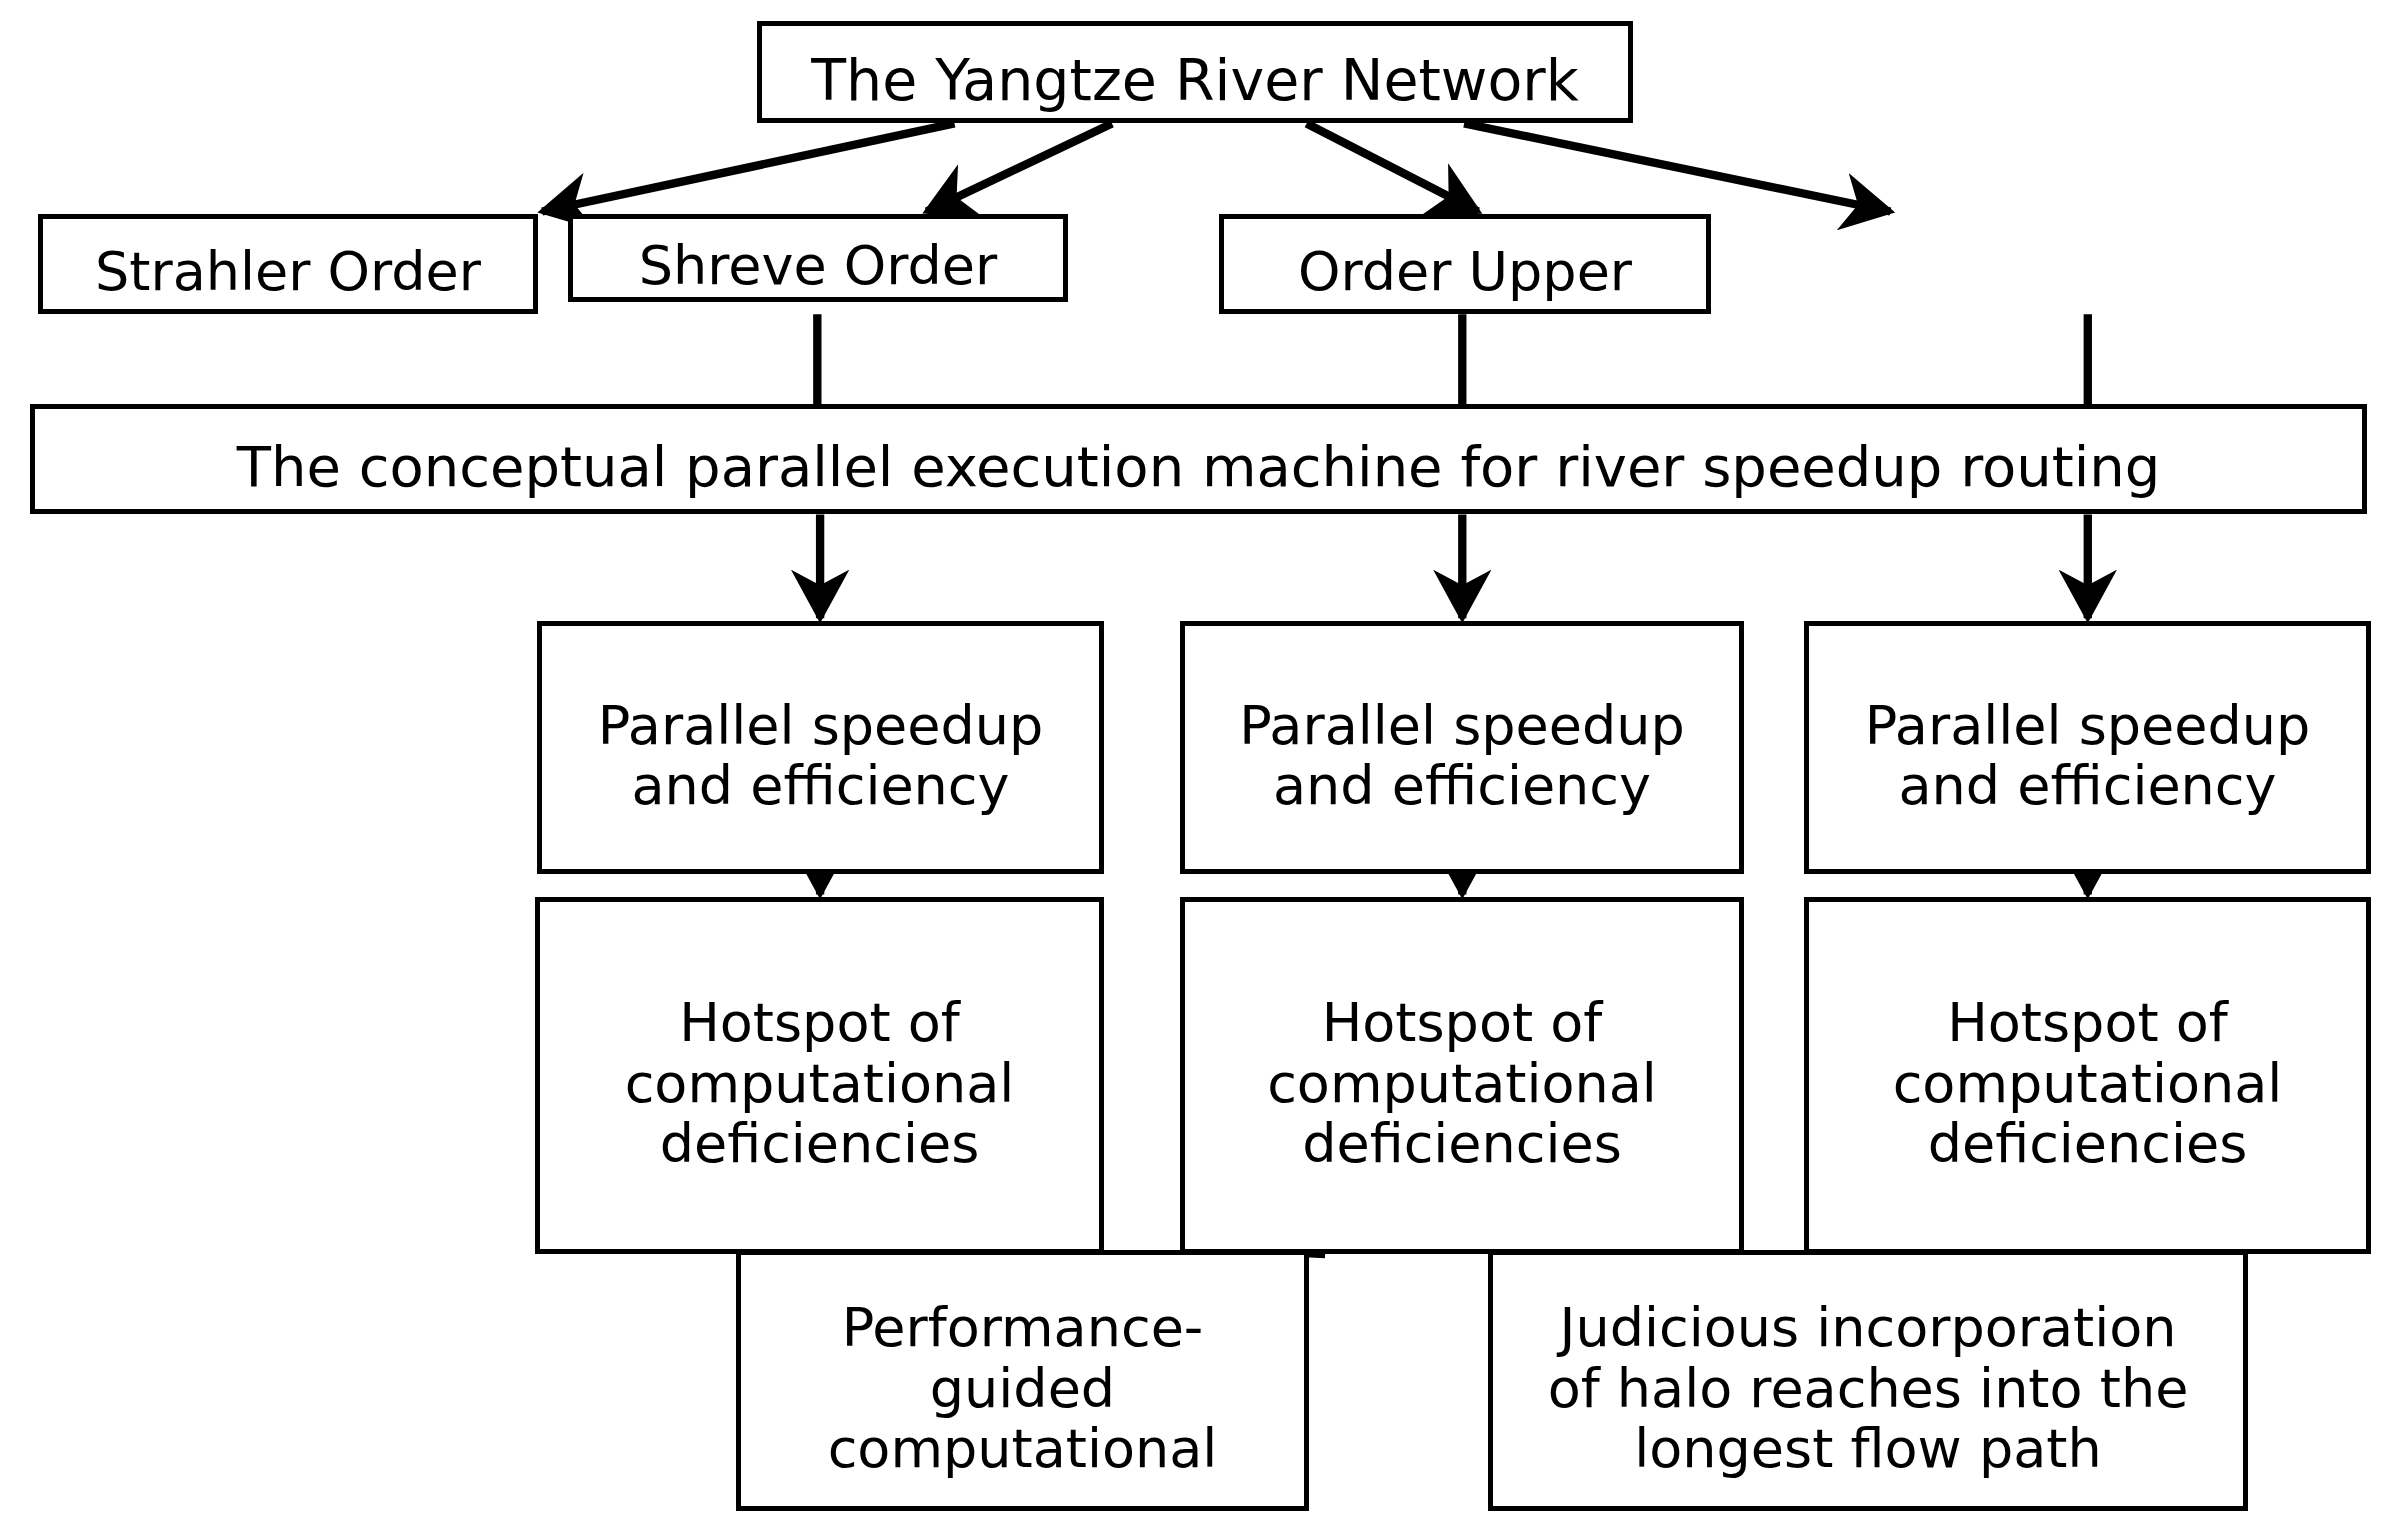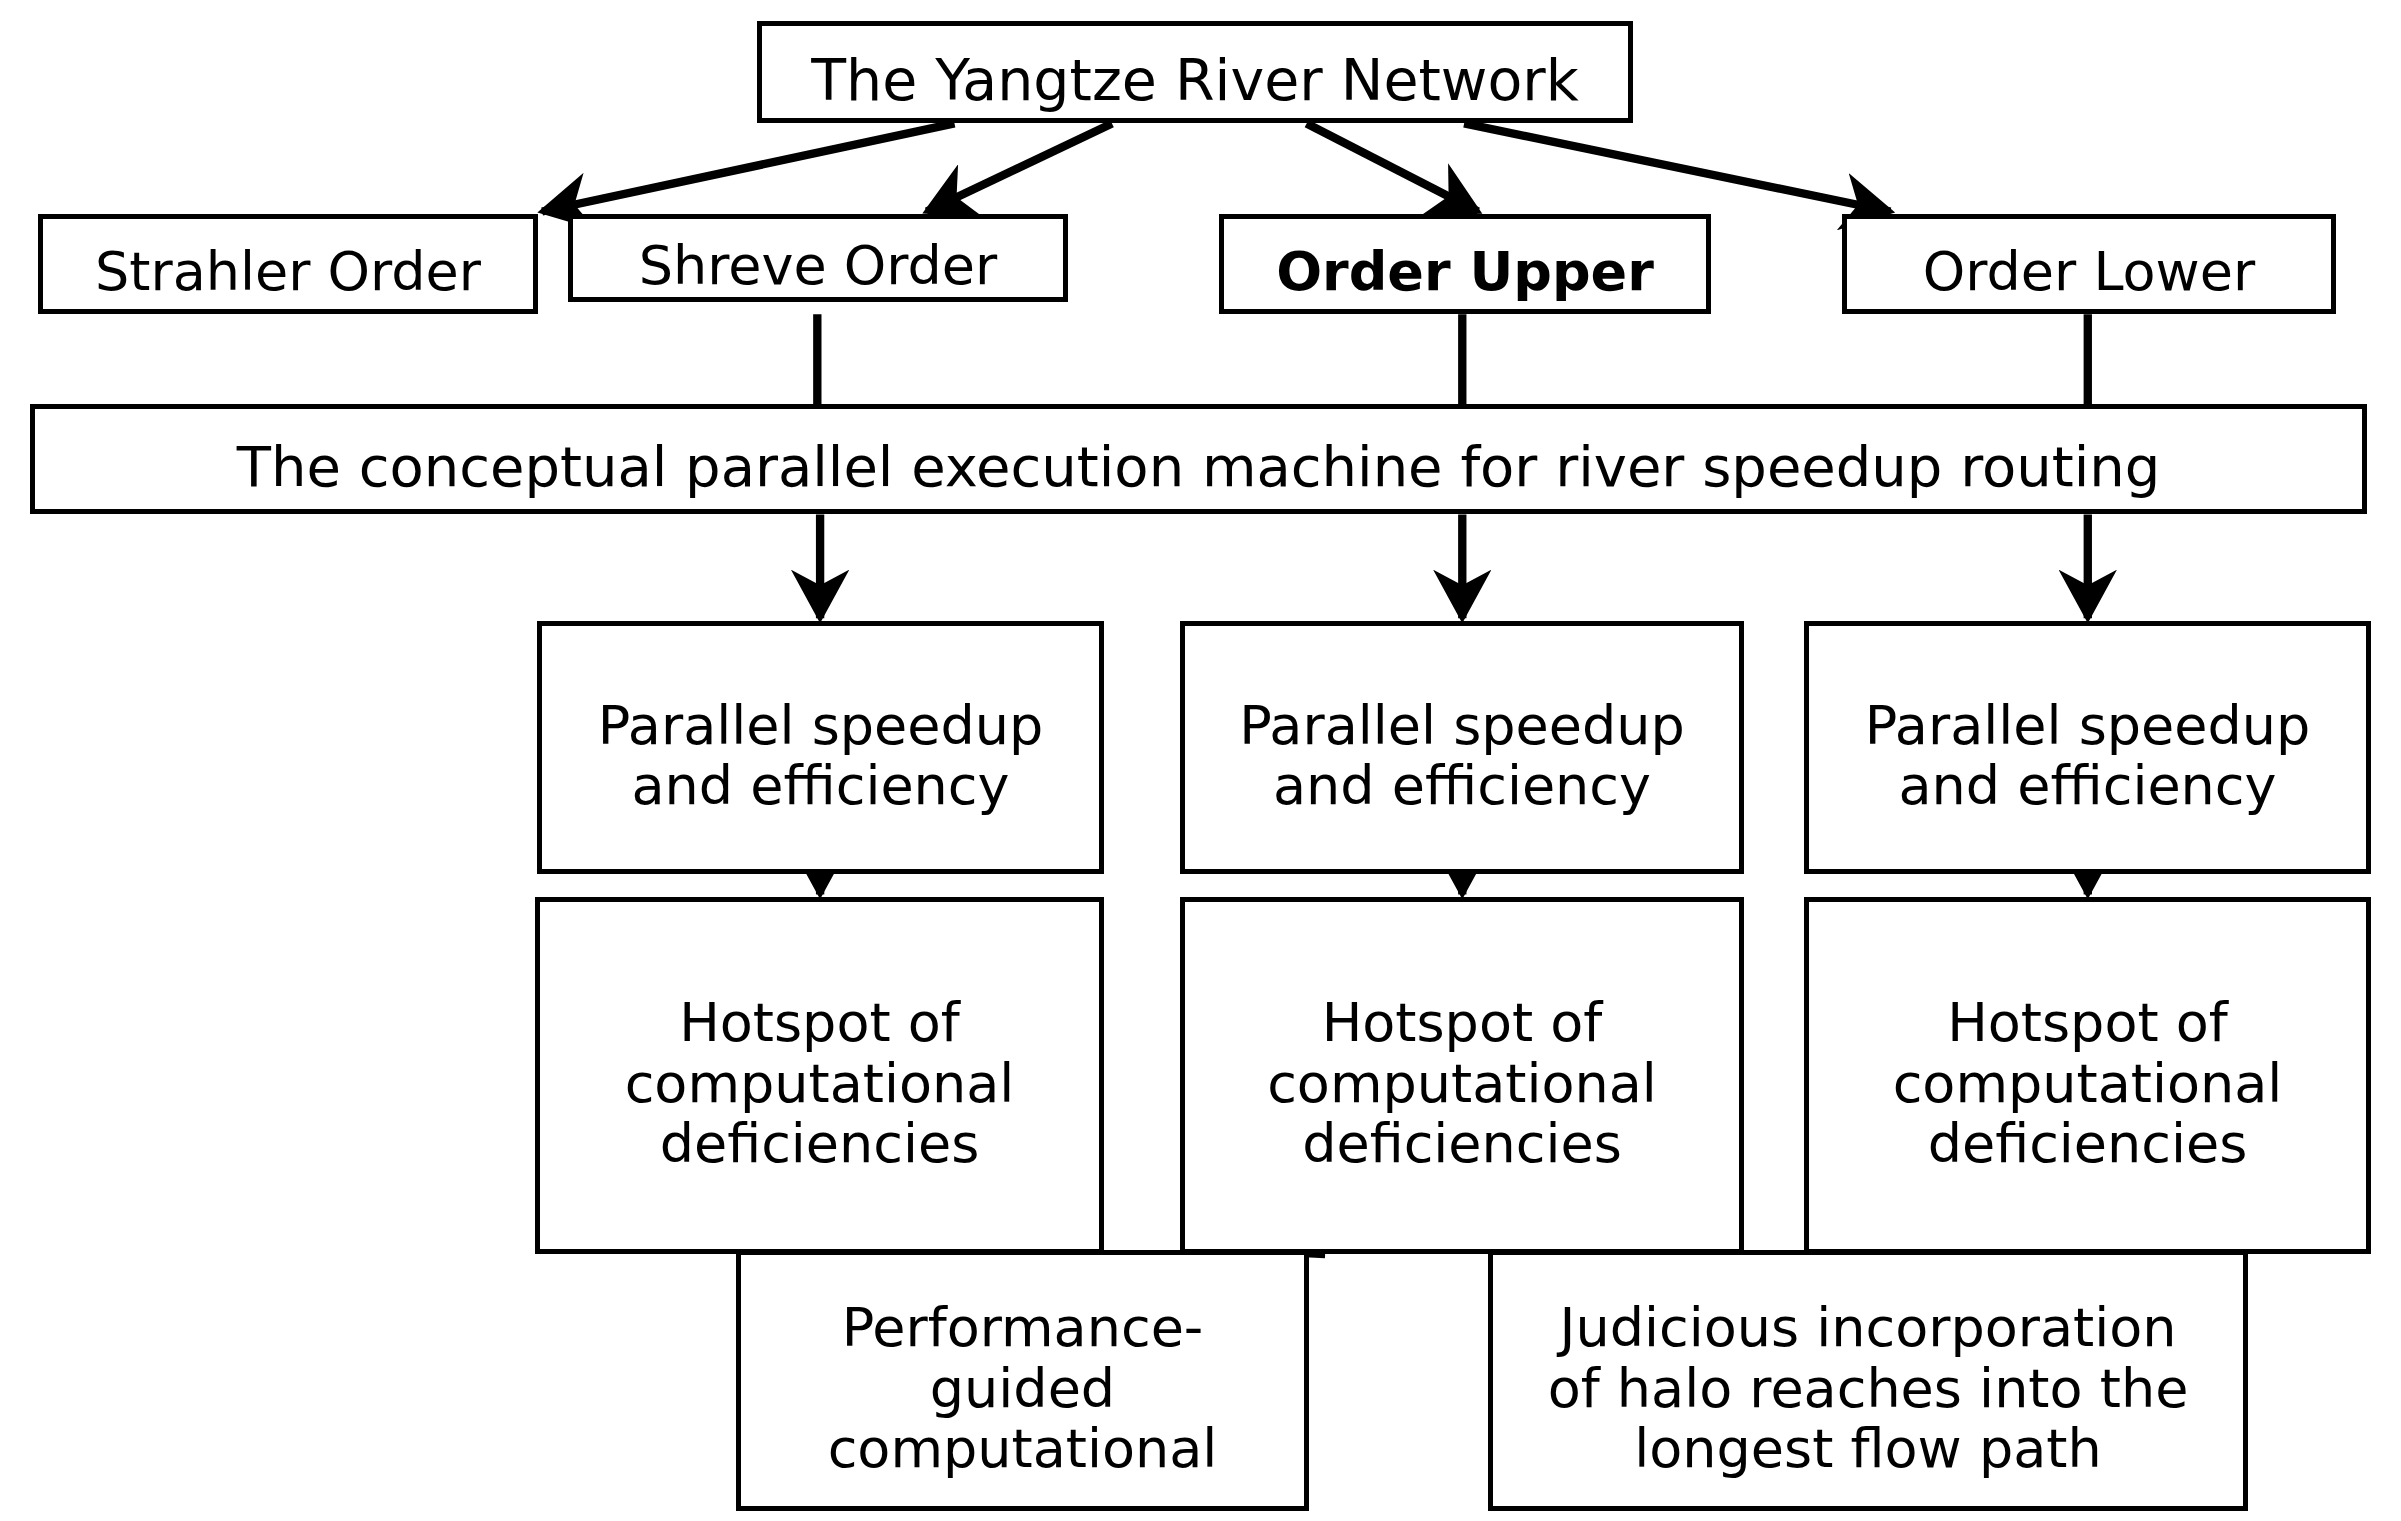--- a/index.html
+++ b/index.html
@@ -39,21 +39,21 @@
     position: absolute;
     left: 0;
     top: 0;
     width: 2401px;
     height: 1522px;
     z-index: 1;
   }
   .n-root      { left: 757px;  top: 21px;   width: 876px;  height: 102px; font-size: 57px; }
   .n-strahler  { left: 38px;   top: 214px;  width: 500px;  height: 100px; font-size: 54px; }
   .n-shreve    { left: 568px;  top: 214px;  width: 500px;  height: 88px; font-size: 54px; }
-  .n-upper     { left: 1219px; top: 214px;  width: 492px;  height: 100px; font-size: 54px; font-weight: bold; }
+  .n-upper     { left: 1219px; top: 214px;  width: 492px;  height: 100px; font-size: 54px; }
   .n-lower     { left: 1842px; top: 214px;  width: 494px;  height: 100px; font-size: 54px; }
   .n-machine   { left: 30px;   top: 404px;  width: 2337px; height: 110px; font-size: 56px; }
   .n-speed1    { left: 537px;  top: 621px;  width: 567px;  height: 253px; font-size: 54px; }
   .n-speed2    { left: 1180px; top: 621px;  width: 564px;  height: 253px; font-size: 54px; }
   .n-speed3    { left: 1804px; top: 621px;  width: 567px;  height: 253px; font-size: 54px; }
   .n-hot1      { left: 535px;  top: 897px;  width: 569px;  height: 357px; font-size: 54px; }
   .n-hot2      { left: 1180px; top: 897px;  width: 564px;  height: 357px; font-size: 54px; }
   .n-hot3      { left: 1804px; top: 897px;  width: 567px;  height: 357px; font-size: 54px; }
   .n-perf      { left: 736px;  top: 1250px; width: 573px;  height: 261px; font-size: 54px; }
   .n-halo      { left: 1488px; top: 1250px; width: 760px;  height: 261px; font-size: 54px; }
@@ -105,23 +105,20 @@
   </div>
 
   <div class="node n-shreve">
     <span>Shreve Order</span>
   </div>
 
   <div class="node n-upper">
     <span>Order Upper</span>
   </div>
 
-  <div class="node n-lower">
-    <span>Order Lower</span>
-  </div>
 
   <div class="node n-machine">
     <span>The conceptual parallel execution machine for river speedup routing</span>
   </div>
 
   <div class="node n-speed1">
     <span>Parallel speedup
 and efficiency</span>
   </div>
 

